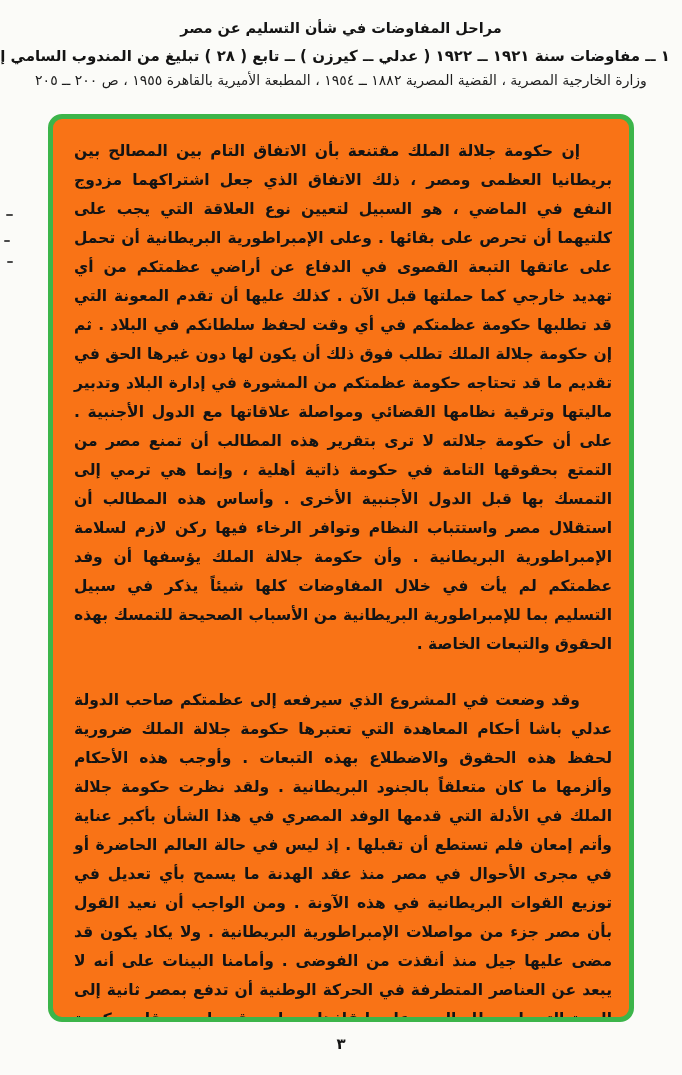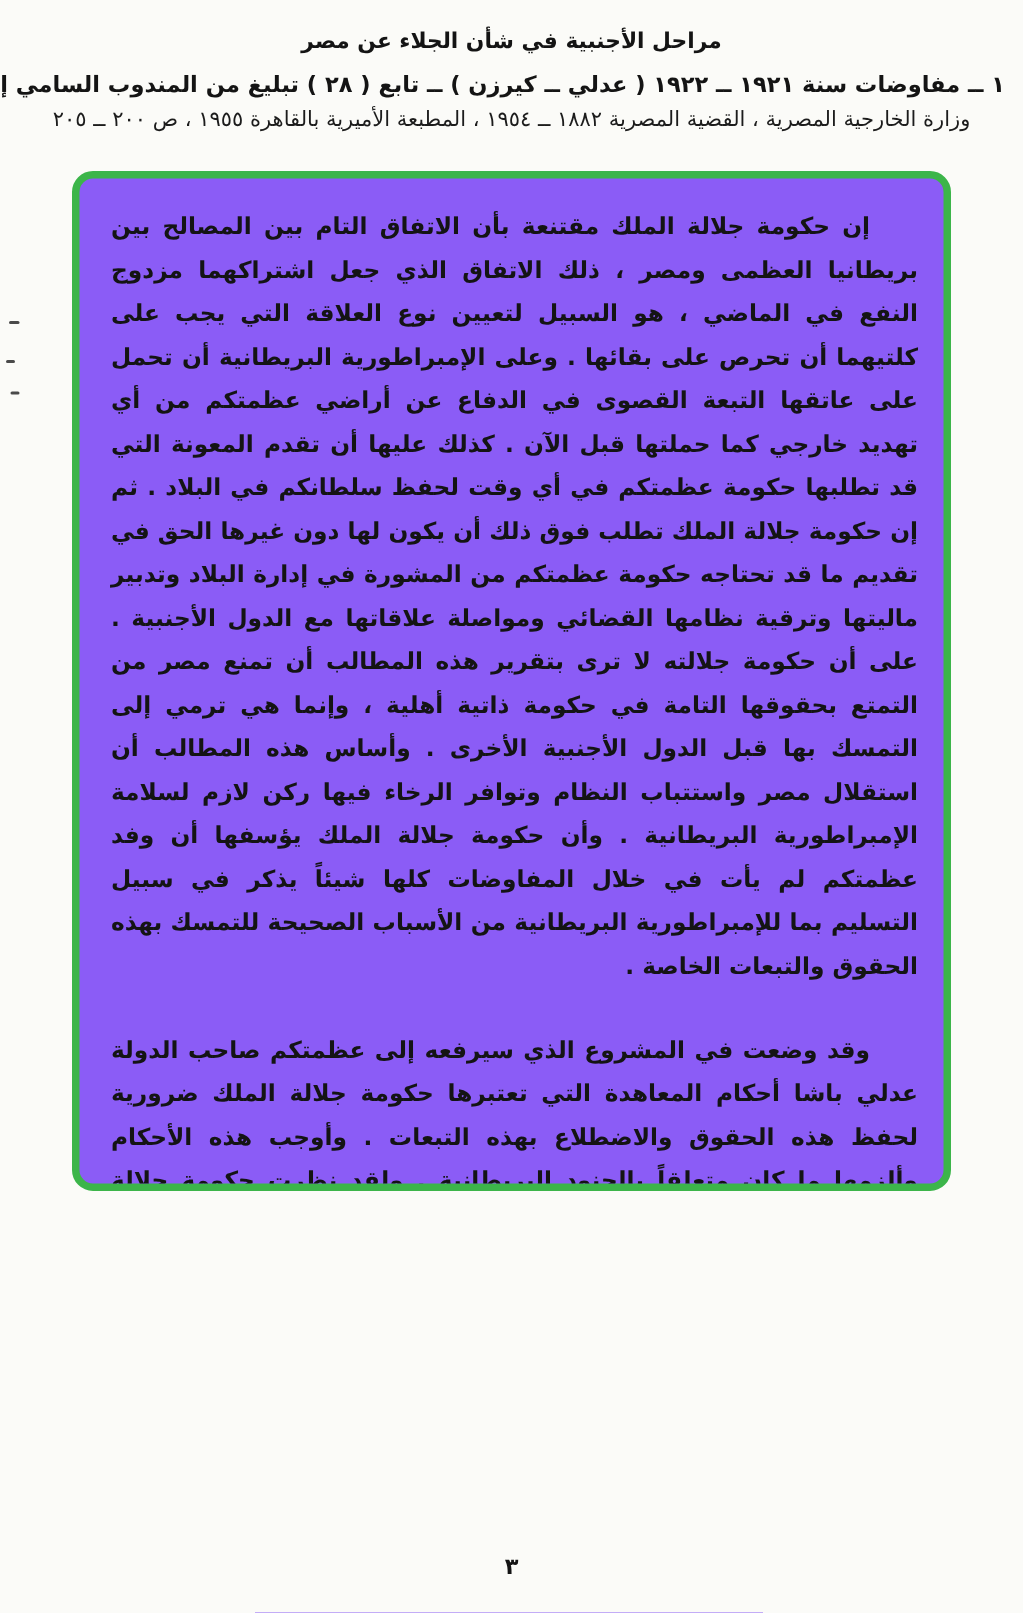--- a/index.html
+++ b/index.html
@@ -30,25 +30,25 @@
   .source-footnote {
     margin-top: 7px;
     font-size: 14px;
     direction: rtl;
     text-align: center;
     color: #1c1c1c;
   }
   .green-box {
     position: absolute;
     left: 48px; top: 114px;
-    width: 586px; height: 680px;
+    width: 586px; height: 908px;
     border: 5px solid var(--green);
     border-radius: 14px;
     padding: 18px 17px 8px 21px;
-    background: #8b5cf6;
+    background: #f97316;
     direction: rtl;
     text-align: justify;
     font-size: 15.5px;
     font-weight: bold;
     line-height: 29px;
     overflow: hidden;
   }
   .para { margin: 0; text-indent: 32px; }
   .para.gap-before { margin-top: 27px; }
   .page-number {
@@ -64,21 +64,21 @@
     border-radius: 1px;
   }
   .artifact.a1 { left: 6px; top: 214px; width: 7px; height: 2px; }
   .artifact.a2 { left: 4px; top: 240px; width: 6px; height: 2px; }
   .artifact.a3 { left: 7px; top: 261px; width: 6px; height: 2px; }
 </style>
 </head>
 <body>
 
 <div class="header">
-  <div class="doc-title" dir="rtl">مراحل الأجنبية في شأن الجلاء عن مصر</div>
+  <div class="doc-title" dir="rtl">مراحل المفاوضات في شأن التسليم عن مصر</div>
   <div class="section-line" dir="rtl">١ ــ مفاوضات سنة ١٩٢١ ــ ١٩٢٢ ( عدلي ــ كيرزن ) ــ تابع ( ٢٨ ) تبليغ من المندوب السامي إلى سلطان مصر</div>
   <div class="source-footnote" dir="rtl">وزارة الخارجية المصرية ، القضية المصرية ١٨٨٢ ــ ١٩٥٤ ، المطبعة الأميرية بالقاهرة ١٩٥٥ ، ص ٢٠٠ ــ ٢٠٥</div>
 </div>
 
 <div class="green-box" dir="rtl">
   <p class="para">إن حكومة جلالة الملك مقتنعة بأن الاتفاق التام بين المصالح بين بريطانيا العظمى ومصر ، ذلك الاتفاق الذي جعل اشتراكهما مزدوج النفع في الماضي ، هو السبيل لتعيين نوع العلاقة التي يجب على كلتيهما أن تحرص على بقائها . وعلى الإمبراطورية البريطانية أن تحمل على عاتقها التبعة القصوى في الدفاع عن أراضي عظمتكم من أي تهديد خارجي كما حملتها قبل الآن . كذلك عليها أن تقدم المعونة التي قد تطلبها حكومة عظمتكم في أي وقت لحفظ سلطانكم في البلاد . ثم إن حكومة جلالة الملك تطلب فوق ذلك أن يكون لها دون غيرها الحق في تقديم ما قد تحتاجه حكومة عظمتكم من المشورة في إدارة البلاد وتدبير ماليتها وترقية نظامها القضائي ومواصلة علاقاتها مع الدول الأجنبية . على أن حكومة جلالته لا ترى بتقرير هذه المطالب أن تمنع مصر من التمتع بحقوقها التامة في حكومة ذاتية أهلية ، وإنما هي ترمي إلى التمسك بها قبل الدول الأجنبية الأخرى . وأساس هذه المطالب أن استقلال مصر واستتباب النظام وتوافر الرخاء فيها ركن لازم لسلامة الإمبراطورية البريطانية . وأن حكومة جلالة الملك يؤسفها أن وفد عظمتكم لم يأت في خلال المفاوضات كلها شيئاً يذكر في سبيل التسليم بما للإمبراطورية البريطانية من الأسباب الصحيحة للتمسك بهذه الحقوق والتبعات الخاصة .</p>
   <p class="para gap-before">وقد وضعت في المشروع الذي سيرفعه إلى عظمتكم صاحب الدولة عدلي باشا أحكام المعاهدة التي تعتبرها حكومة جلالة الملك ضرورية لحفظ هذه الحقوق والاضطلاع بهذه التبعات . وأوجب هذه الأحكام وألزمها ما كان متعلقاً بالجنود البريطانية . ولقد نظرت حكومة جلالة الملك في الأدلة التي قدمها الوفد المصري في هذا الشأن بأكبر عناية وأتم إمعان فلم تستطع أن تقبلها . إذ ليس في حالة العالم الحاضرة أو في مجرى الأحوال في مصر منذ عقد الهدنة ما يسمح بأي تعديل في توزيع القوات البريطانية في هذه الآونة . ومن الواجب أن نعيد القول بأن مصر جزء من مواصلات الإمبراطورية البريطانية . ولا يكاد يكون قد مضى عليها جيل منذ أنقذت من الفوضى . وأمامنا البينات على أنه لا يبعد عن العناصر المتطرفة في الحركة الوطنية أن تدفع بمصر ثانية إلى الهوة التي لم يطل العهد على إنقاذها منها . وقد زاد من قلق حكومة جلالة الملك في هذا الشأن ما رأته من أن وفد عظمتكم لا يريد التسليم بأنه يجب أن تؤمن الإمبراطورية البريطانية شديد التأمين من كل ما يهدد مصالحها من هذا القبيل . وذلك إلى أن يحين الوقت الذي تصبح ضمانات مصر ذاتها بحيث يطمأن لها ويعتمد عليها . ومن الواجب أن تتولى الإمبراطورية البريطانية بنفسها توفير الضمانات الكافية لمصالحها وأول هذه الضمانات ورأسها هو وجود جنود بريطانية في مصر . وليس يسع حكومة جلالة الملك أن تتخلى عن هذا الضمان أو أن تنتقص منه .</p>
 
 </div>
 

